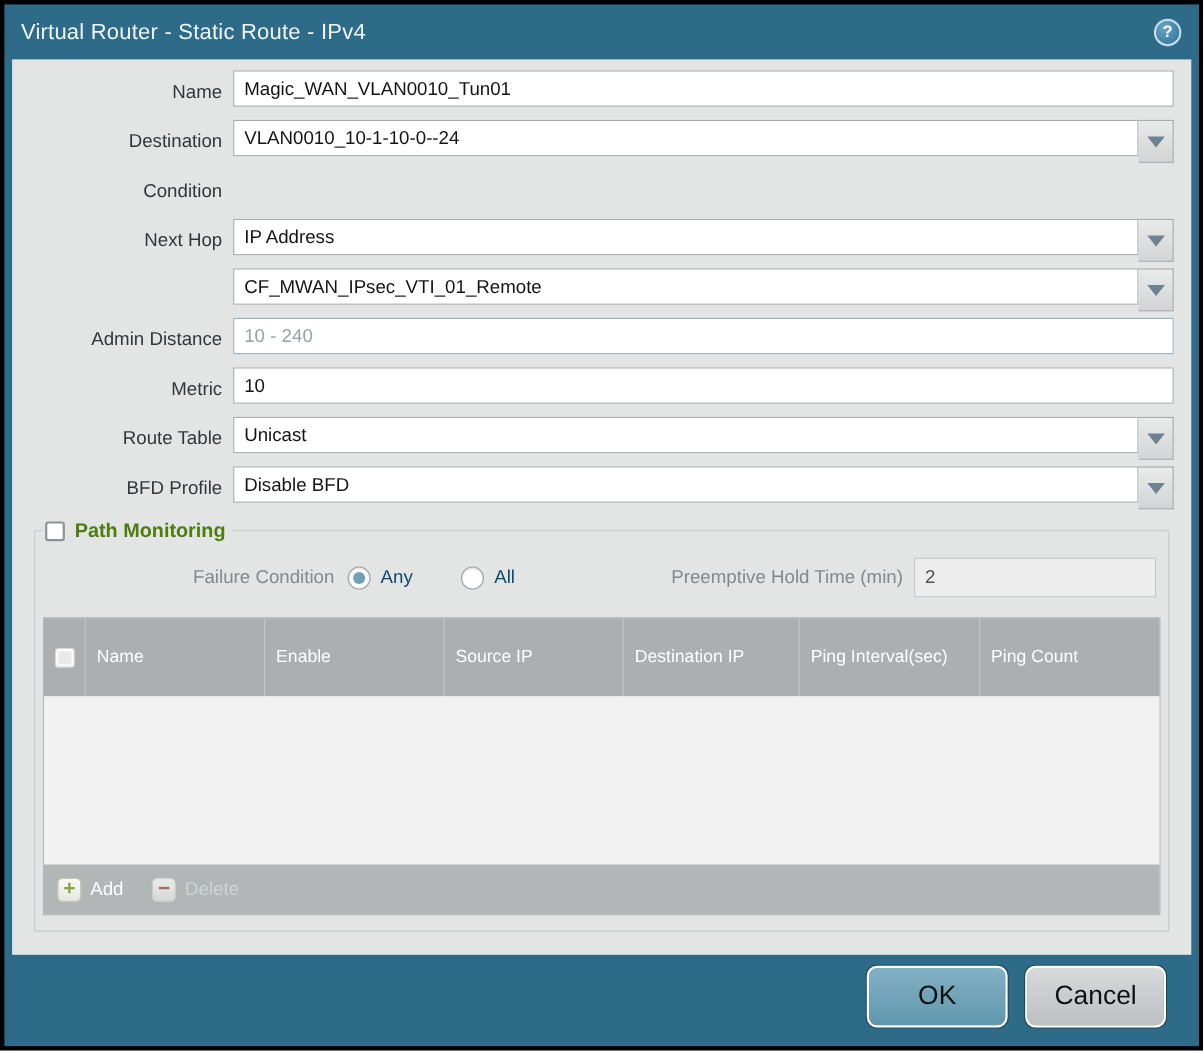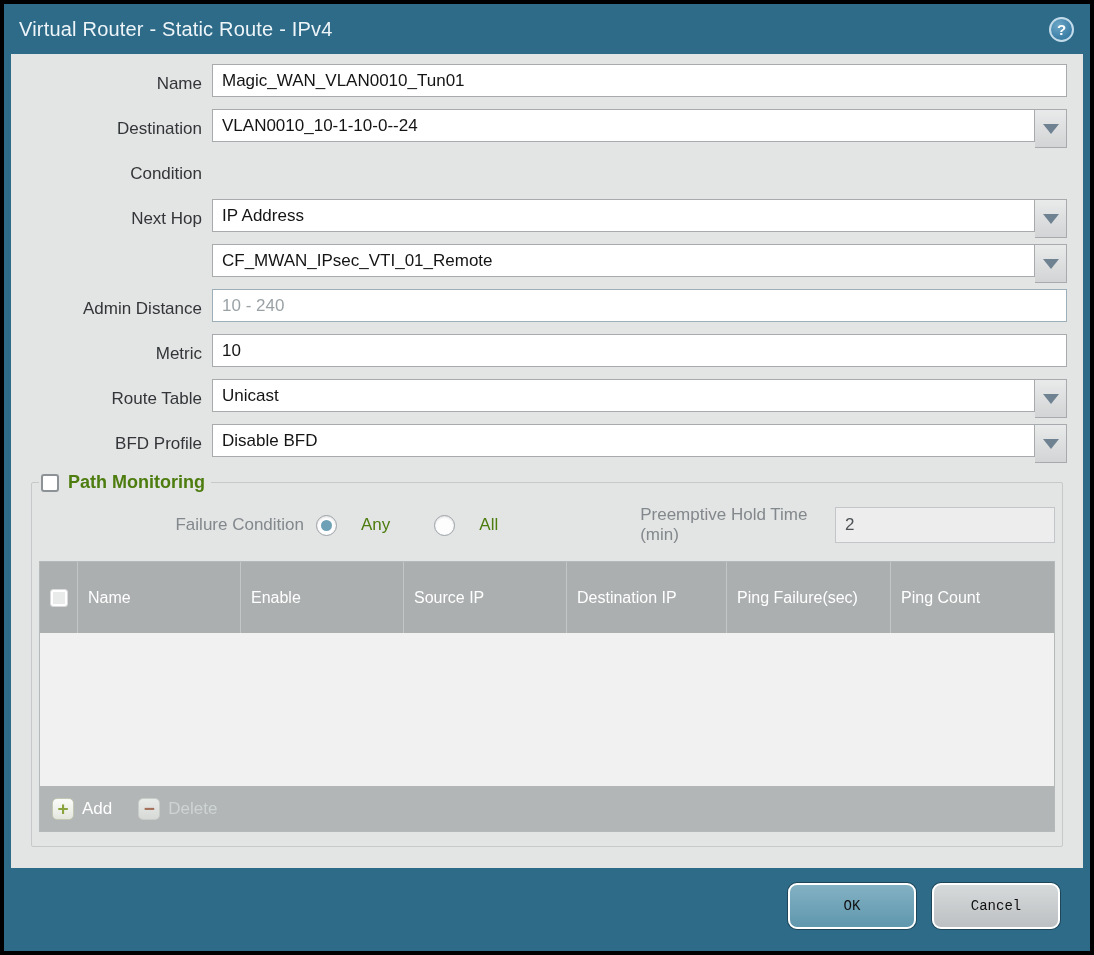--- a/index.html
+++ b/index.html
@@ -90,21 +90,21 @@
   .fc-lbl { flex:0 0 265px; text-align:right; margin-right:12px; }
   .radio-opt { display:flex; align-items:center; margin-right:44px; cursor:pointer; }
   .radio {
     width:21px; height:21px; border-radius:50%;
     background:#fdfdfd; border:1px solid #9aa1a5;
     display:flex; align-items:center; justify-content:center;
     box-shadow:inset 0 1px 2px rgba(0,0,0,.12);
   }
   .radio .dot { width:11px; height:11px; border-radius:50%; background:#6ea1b6; display:none; }
   .radio.sel .dot { display:block; }
-  .radio-lbl { margin-left:24px; font-size:17px; color:#4d7c0f; }
+  .radio-lbl { margin-left:9px; font-size:17px; color:#0c4a6e; }
   .pht-lbl { margin-left:98px; margin-right:10px; }
   .pht-input {
     width:220px; height:36px;
     border:1px solid #c2c6c8; background:#ededee;
     font-family:inherit; font-size:17px; color:#4e5254; padding:0 9px; outline:none;
   }
   
   .pm-table { margin-top:18px; border:1px solid #b5b9b9; }
   .thead { display:flex; background:#abafaf; height:71px; }
   .th {
@@ -141,23 +141,23 @@
   }
   .tbl-btn .t-lbl { font-size:17px; color:#fff; }
   .tbl-btn.disabled { cursor:default; }
   .tbl-btn.disabled .t-lbl { color:#ced3d3; }
   
   .footer {
     flex:1; display:flex; align-items:center; justify-content:flex-end;
     gap:16px; padding:0 30px 8px 0;
   }
   .btn {
-    width:128px; height:46px;
+    width:128px; height:56px;
     border:2px solid #fff; border-radius:9px;
-    font-family:Liberation Mono, monospace; font-size:14px; color:#101010;
+    font-family:Liberation Sans, sans-serif; font-size:24px; color:#101010;
     box-shadow:0 0 0 1px rgba(0,0,0,.35);
     cursor:pointer;
   }
   .btn.ok { background:linear-gradient(#83b1c4,#5f97ad); }
   .btn.cancel { background:linear-gradient(#d7dadb,#bcc0c2); }
 </style>
 </head>
 <body>
 
 <div class="window">
@@ -271,21 +271,21 @@
 
       <div class="pm-table">
         <div class="thead">
           <div class="th c-chk">
               <span class="checkbox"></span>
             </div>
           <div class="th c1">Name</div>
           <div class="th c2">Enable</div>
           <div class="th c3">Source IP</div>
           <div class="th c4">Destination IP</div>
-          <div class="th c5">Ping Failure(sec)</div>
+          <div class="th c5">Ping Interval(sec)</div>
           <div class="th c6">Ping Count</div>
         </div>
         <div class="tbody"></div>
         <div class="tfoot">
           <span class="tbl-btn">
             <span class="badge add">+</span>
             <span class="t-lbl">Add</span>
           </span>
           <span class="tbl-btn disabled">
             <span class="badge del">−</span>

